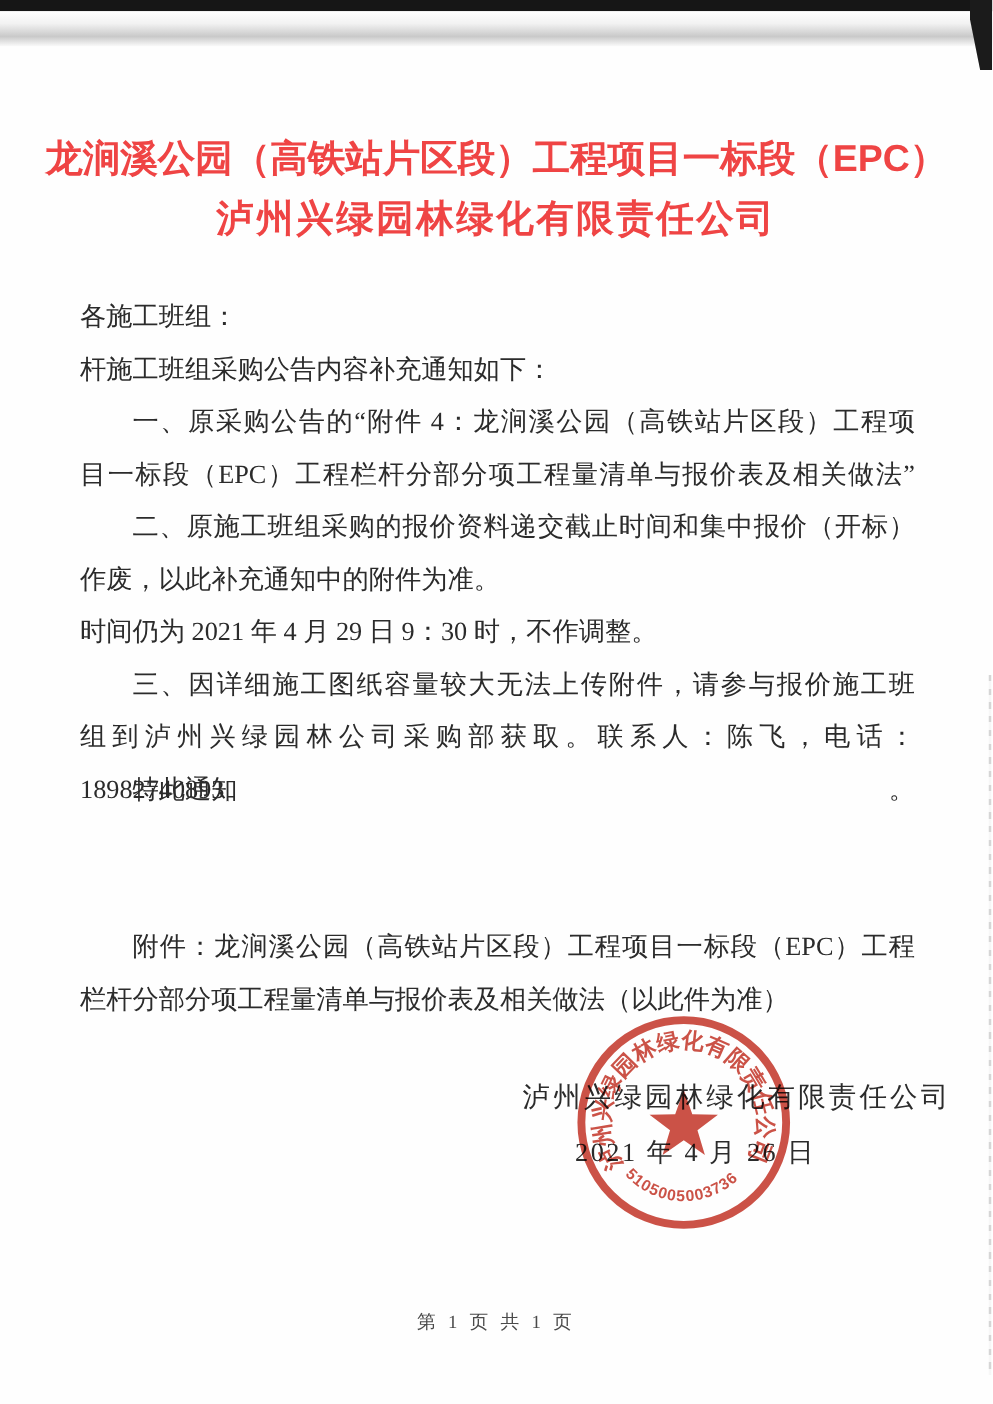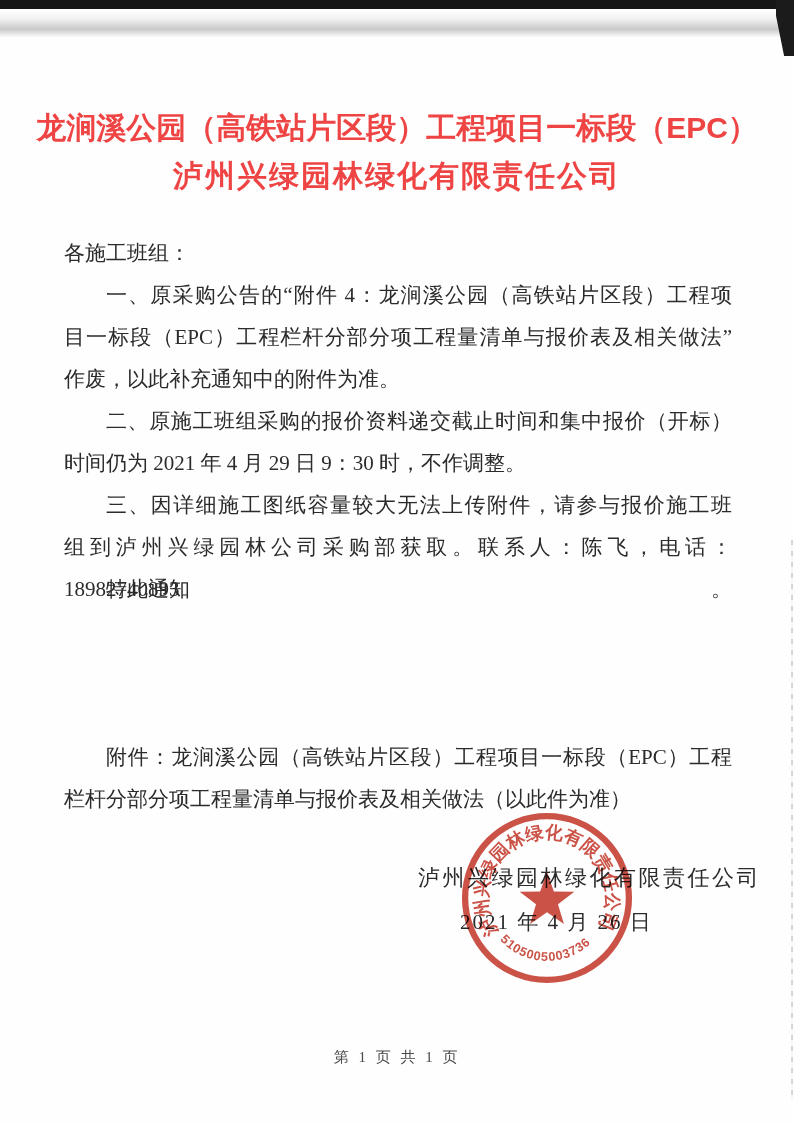--- a/index.html
+++ b/index.html
@@ -106,24 +106,25 @@
   <div class="scan-corner-right"></div>
   <div class="scan-right-edge"></div>
 
   <div class="doc-title">
     <div class="t1">龙涧溪公园（高铁站片区段）工程项目一标段（EPC）</div>
     <div class="t2">泸州兴绿园林绿化有限责任公司</div>
   </div>
 
   <div class="doc-body">
     <div class="line">各施工班组：</div>
+    <div class="line">杆施工班组采购公告内容补充通知如下：</div>
     <div class="line indent full">一、原采购公告的“附件 4：龙涧溪公园（高铁站片区段）工程项</div>
     <div class="line full">目一标段（EPC）工程栏杆分部分项工程量清单与报价表及相关做法”</div>
+    <div class="line indent full">二、原施工班组采购的报价资料递交截止时间和集中报价（开标）</div>
     <div class="line">作废，以此补充通知中的附件为准。</div>
-    <div class="line indent full">二、原施工班组采购的报价资料递交截止时间和集中报价（开标）</div>
     <div class="line">时间仍为 2021 年 4 月 29 日 9：30 时，不作调整。</div>
     <div class="line indent full">三、因详细施工图纸容量较大无法上传附件，请参与报价施工班</div>
     <div class="line full">组到泸州兴绿园林公司采购部获取。联系人：陈飞，电话：18982740893。</div>
     <div class="line indent">特此通知</div>
   </div>
 
   <div class="doc-attachment">
     <div class="line indent full">附件：龙涧溪公园（高铁站片区段）工程项目一标段（EPC）工程</div>
     <div class="line">栏杆分部分项工程量清单与报价表及相关做法（以此件为准）</div>
   </div>

